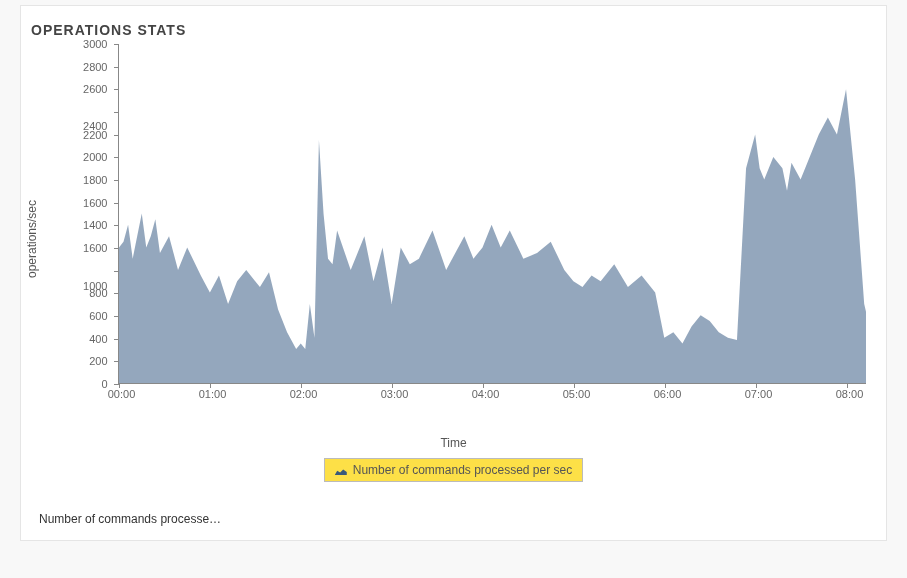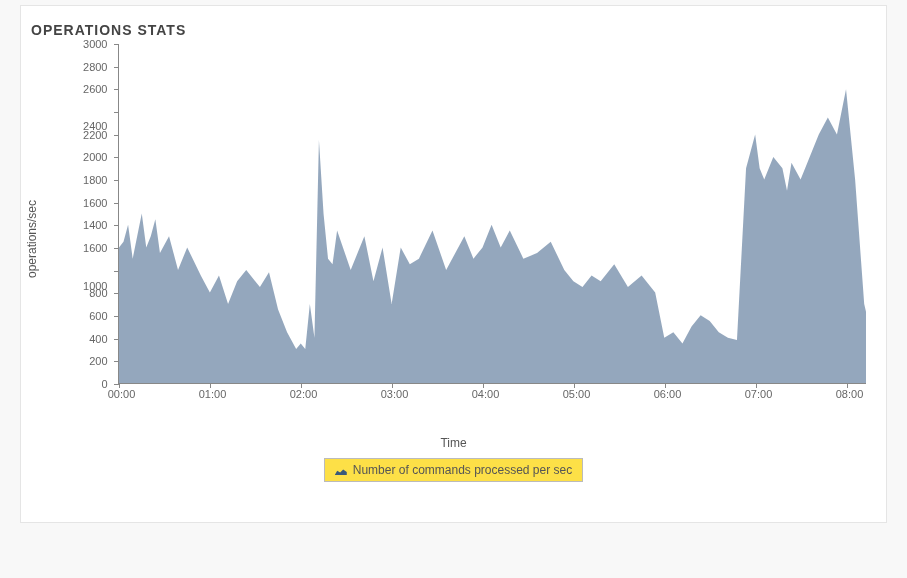--- a/index.html
+++ b/index.html
@@ -211,15 +211,16 @@
   </div>
 
   <div class="x-axis-label">Time</div>
 
   <div class="legend">
     <span class="legend-marker"></span>
     <span>Number of commands processed per sec</span>
   </div>
 
   <div class="footer-block">
+    <div class="footer-label">Number of commands processe…</div>
   </div>
 
 </div>
 
 </body></html>

